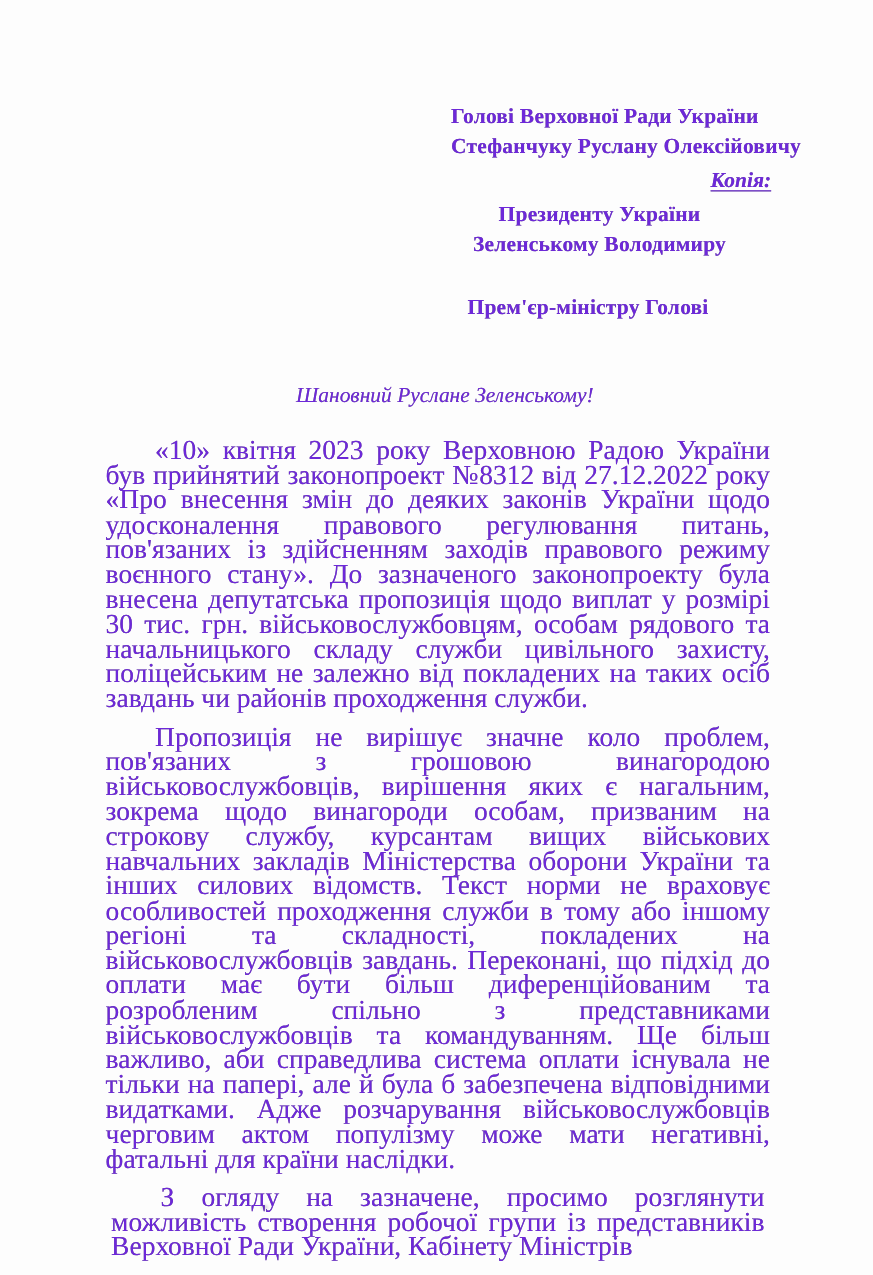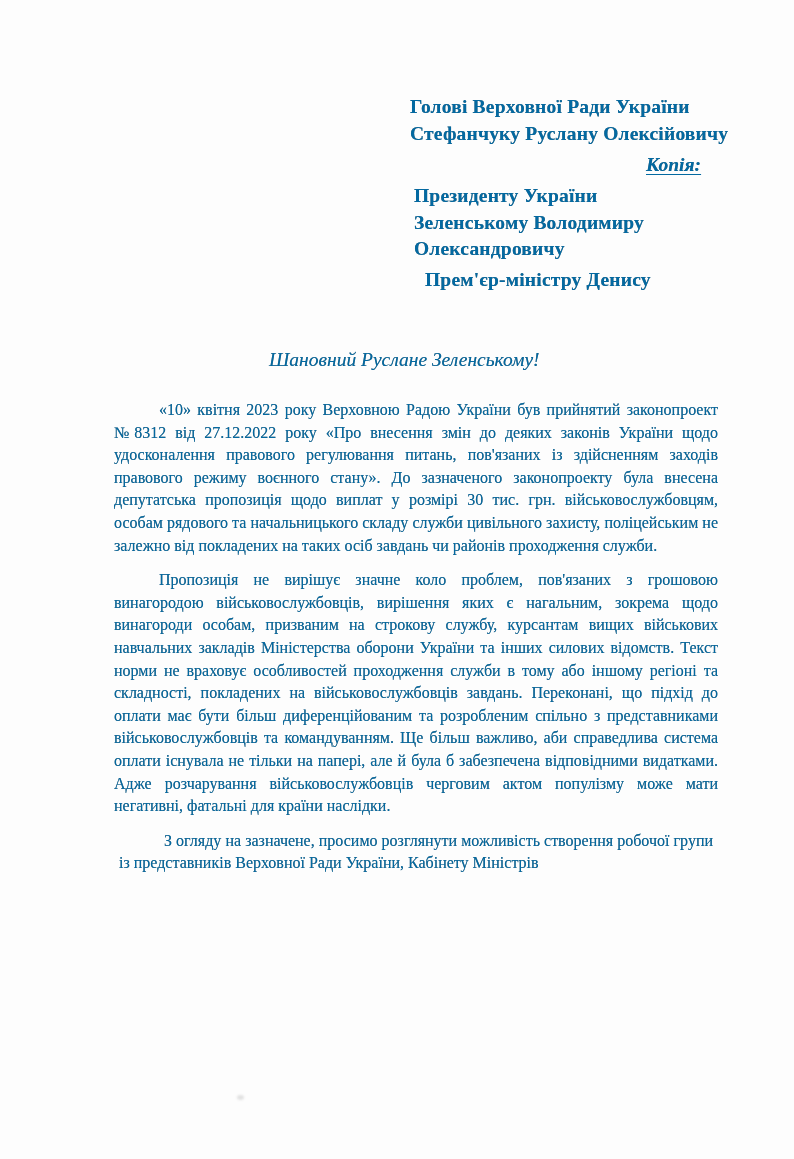--- a/index.html
+++ b/index.html
@@ -3,44 +3,44 @@
 <meta charset="utf-8">
 <style>
   * { margin:0; padding:0; box-sizing:border-box; }
   html, body { background:#ffffff; }
   .page {
     position:relative;
     width:794px; height:1159px;
     margin:0 auto;
     background:#fdfdfd;
     font-family:"Liberation Serif", serif;
-    color:#0369a1;
+    color:#6d28d9;
     overflow:hidden;
     text-shadow:0 0 0.6px rgba(30,30,30,0.55);
   }
   .addressee {
     position:absolute; left:410px; top:93px;
     font-weight:700; font-size:19.5px; line-height:27px;
     letter-spacing:0.2px;
   }
   .copy-label {
     position:absolute; left:646px; top:154px;
     font-weight:700; font-style:italic; font-size:19.5px;
   }
   .copy-label .u { text-decoration:underline; text-underline-offset:3px; }
   .copy-block { position:absolute; font-weight:700; font-size:19.5px; line-height:26.5px; letter-spacing:0.2px; }
-  .copy-block.first  { left:414px; top:183px; }
+  .copy-block.first  { left:430px; top:183px;text-align:center; }
   .copy-block.second { left:425px; top:267px; }
   .salutation {
     position:absolute; left:269px; top:349px;
     font-style:italic; font-size:19.5px;
   }
   .body-text {
-    position:absolute; left:114px; top:399px; width:604px;
-    font-size:16px; line-height:22.6px;
+    position:absolute; left:96px; top:399px; width:604px;
+    font-size:25px; line-height:22.6px;
     text-align:justify;
   }
   .body-text p { text-indent:45px; margin:0 0 12px 0; }
   .body-text p.no-gap { margin:5px; }
   .smudge {
     position:absolute; left:237px; top:1095px; width:7px; height:5px;
     background:rgba(60,60,60,0.14); border-radius:50%; filter:blur(1px);
   }
 </style>
 </head>
@@ -53,25 +53,24 @@
     <div>Стефанчуку Руслану Олексійовичу</div>
   </div>
 
   <div class="copy-label">
     <span class="u">Копія:</span>
   </div>
 
   <div class="copy-block first">
     <div>Президенту України</div>
     <div>Зеленському Володимиру</div>
-    <div>Олександровичу</div>
   </div>
 
   <div class="copy-block second">
-    <div>Прем'єр-міністру Денису</div>
+    <div>Прем'єр-міністру Голові</div>
   </div>
 
   <div class="salutation">Шановний Руслане Зеленському!</div>
 
   <div class="body-text">
     <p>«10» квітня 2023 року Верховною Радою України був прийнятий законопроект №8312 від 27.12.2022 року «Про внесення змін до деяких законів України щодо удосконалення правового регулювання питань, пов'язаних із здійсненням заходів правового режиму воєнного стану». До зазначеного законопроекту була внесена депутатська пропозиція щодо виплат у розмірі 30 тис. грн. військовослужбовцям, особам рядового та начальницького складу служби цивільного захисту, поліцейським не залежно від покладених на таких осіб завдань чи районів проходження служби.</p>
     <p>Пропозиція не вирішує значне коло проблем, пов'язаних з грошовою винагородою військовослужбовців, вирішення яких є нагальним, зокрема щодо винагороди особам, призваним на строкову службу, курсантам вищих військових навчальних закладів Міністерства оборони України та інших силових відомств. Текст норми не враховує особливостей проходження служби в тому або іншому регіоні та складності, покладених на військовослужбовців завдань. Переконані, що підхід до оплати має бути більш диференційованим та розробленим спільно з представниками військовослужбовців та командуванням. Ще більш важливо, аби справедлива система оплати існувала не тільки на папері, але й була б забезпечена відповідними видатками. Адже розчарування військовослужбовців черговим актом популізму може мати негативні, фатальні для країни наслідки.</p>
     <p class="no-gap">З огляду на зазначене, просимо розглянути можливість створення робочої групи із представників Верховної Ради України, Кабінету Міністрів</p>
   </div>
 

